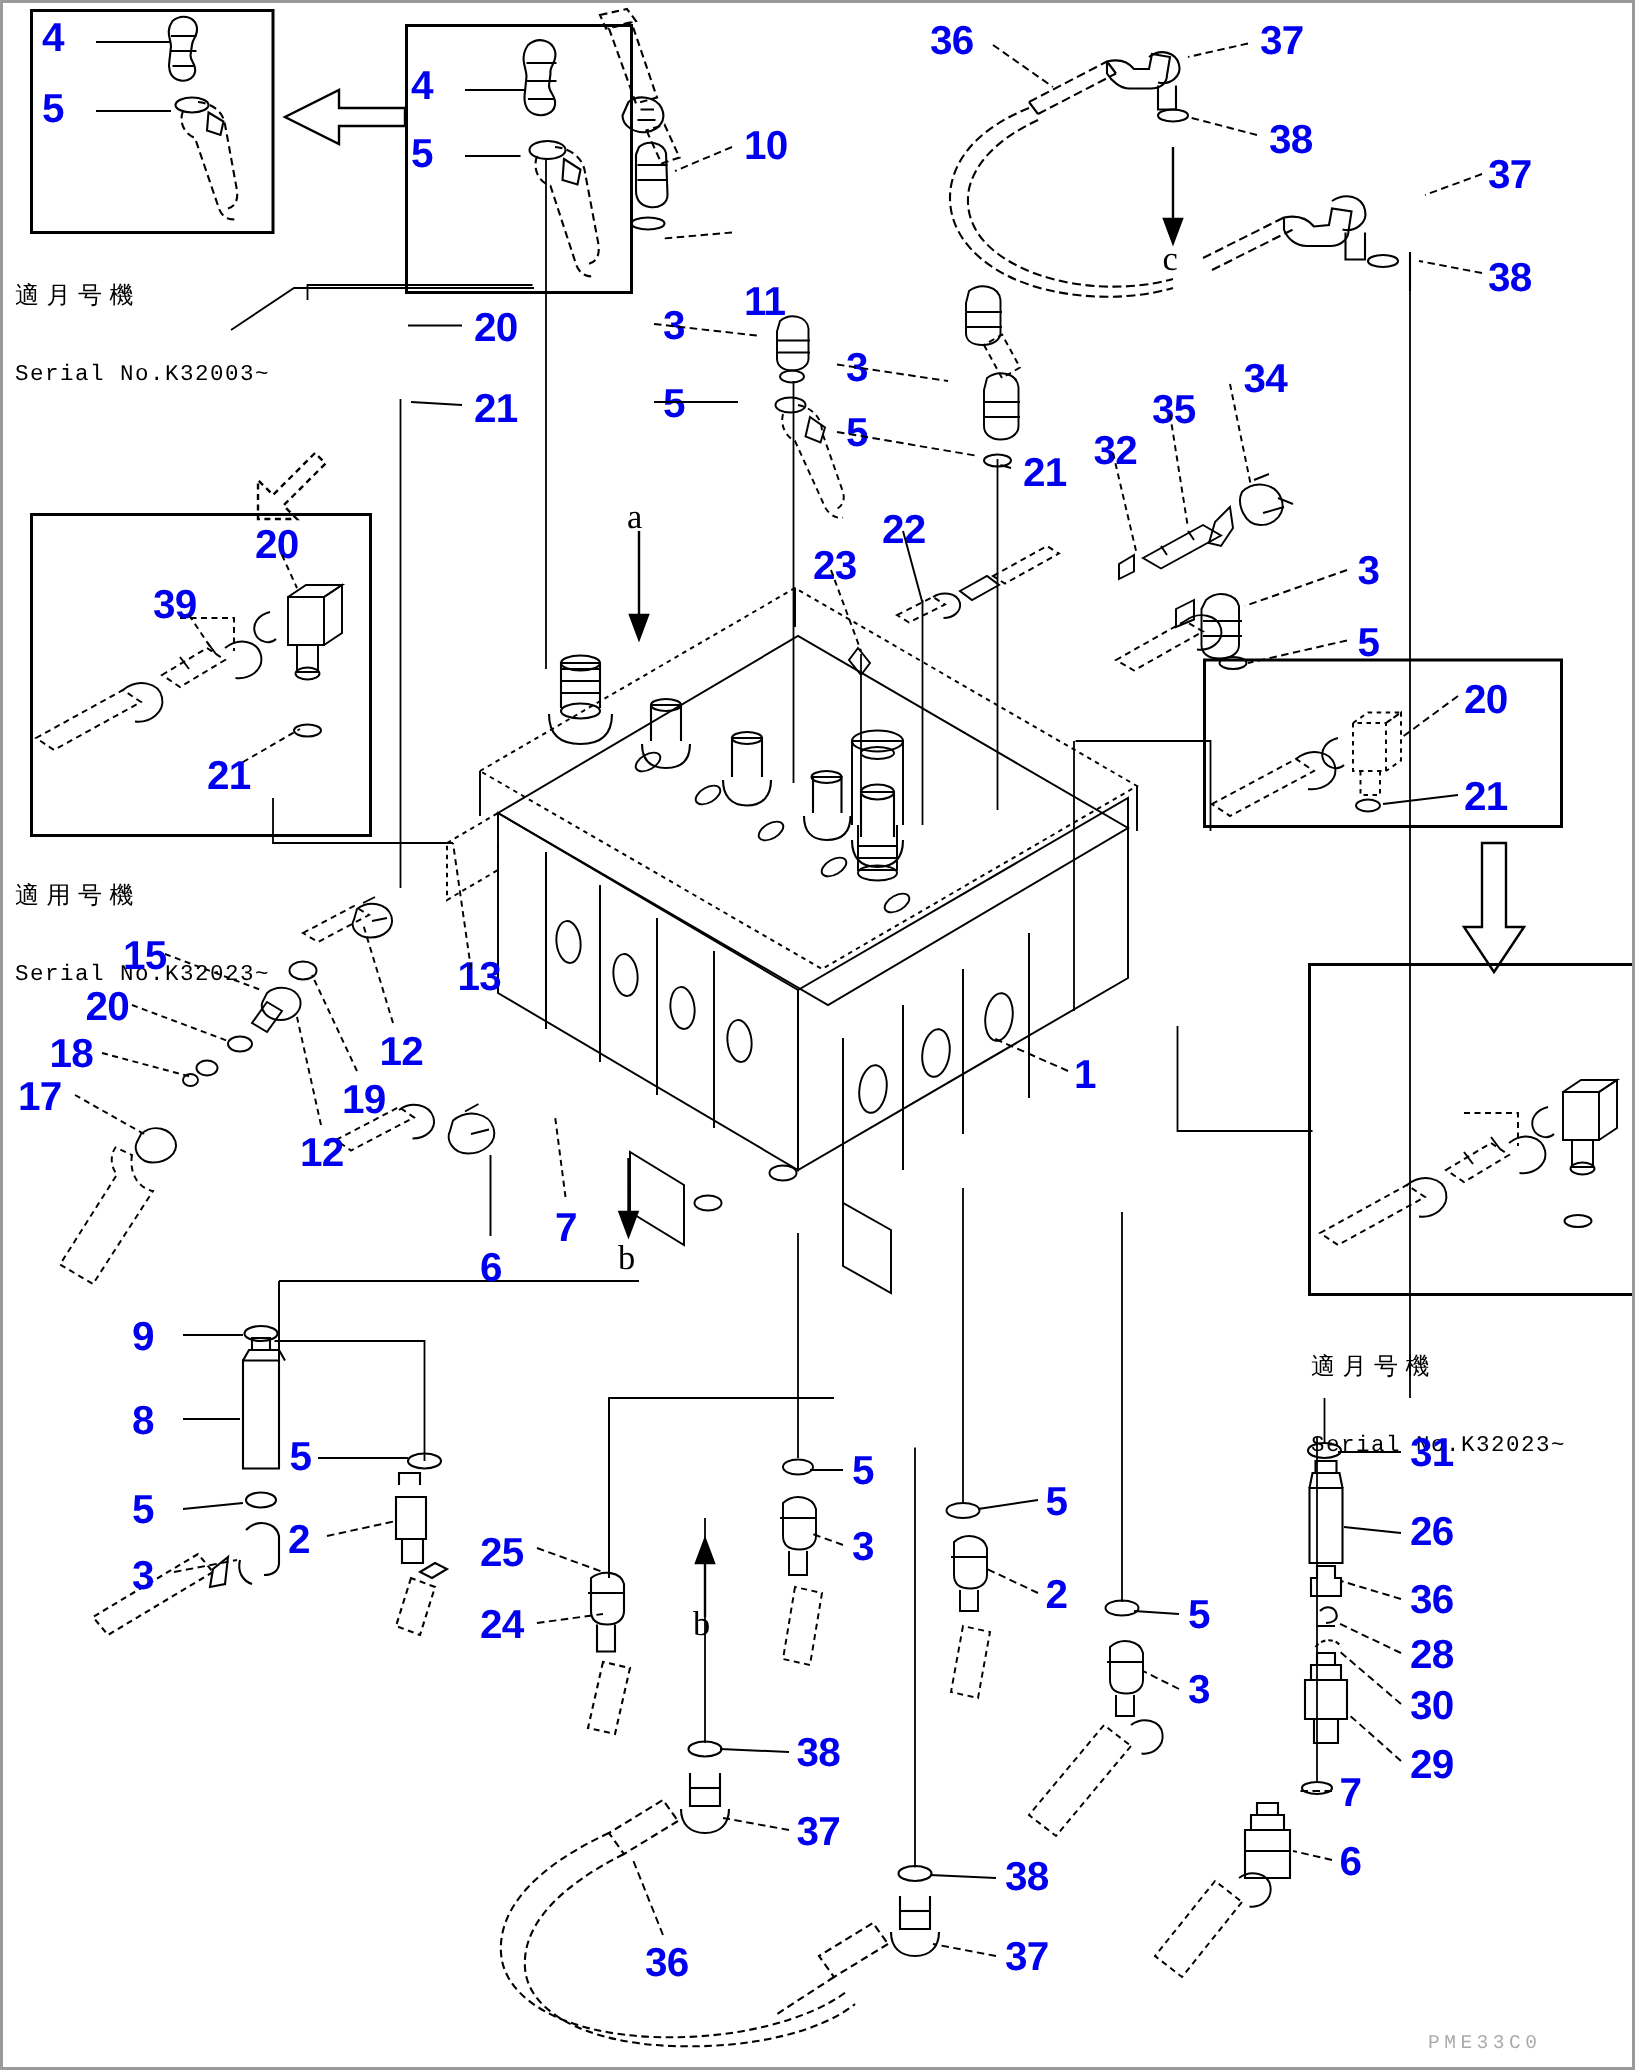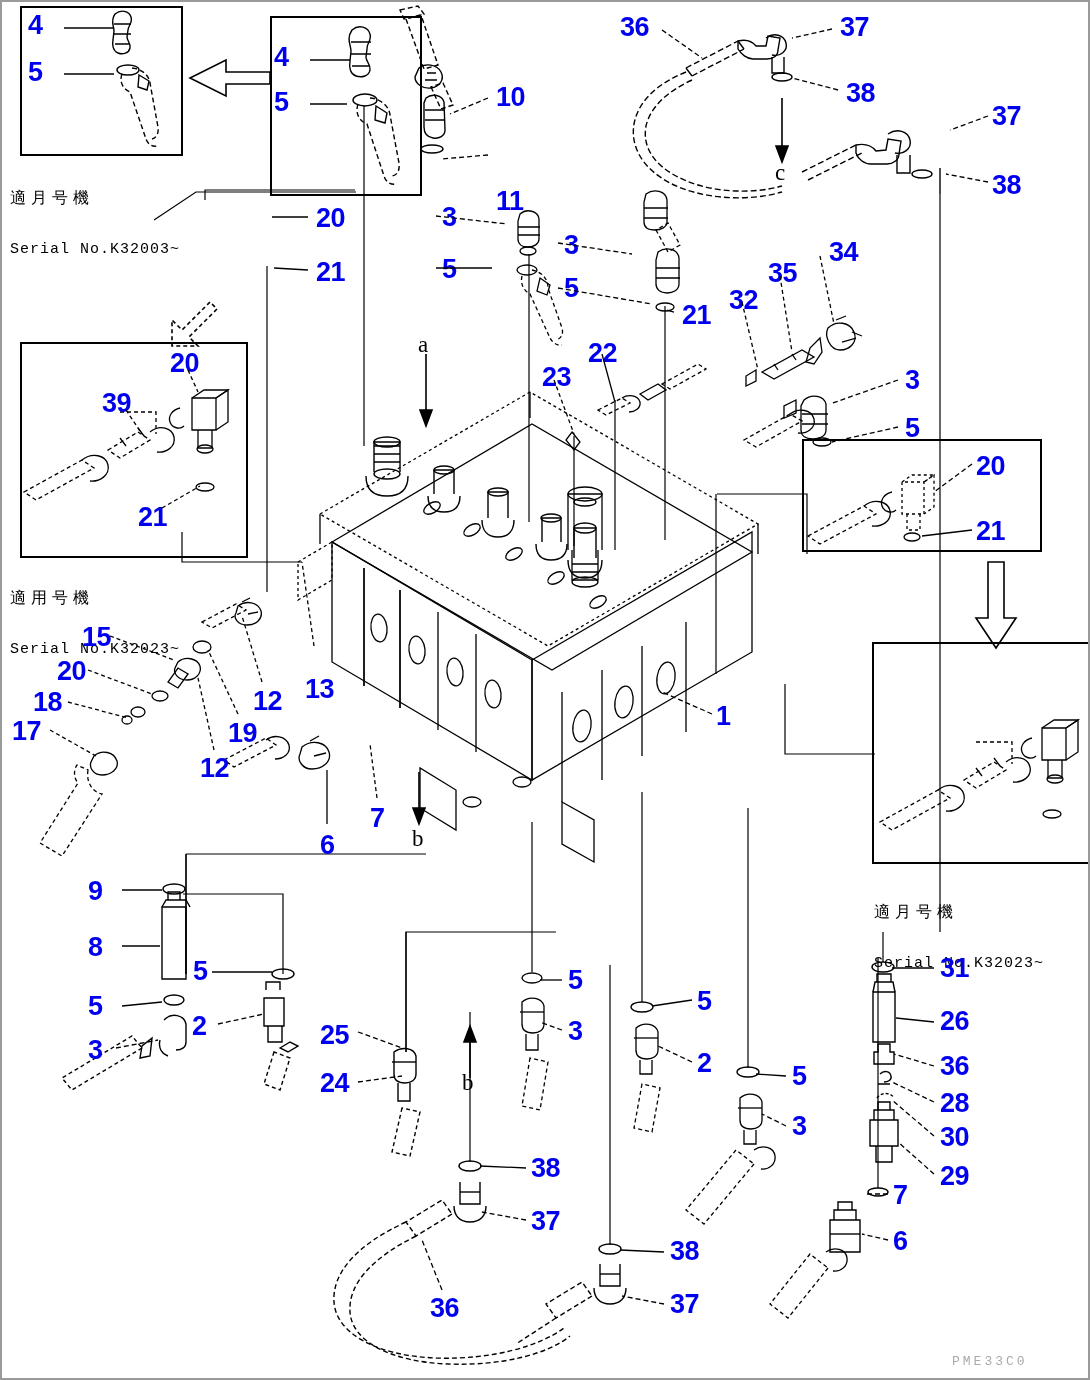--- a/index.html
+++ b/index.html
@@ -519,21 +519,21 @@
   <div class="cal" style="left:168px;top:348px;">20</div>
   <div class="cal" style="left:100px;top:388px;">39</div>
   <div class="cal" style="left:136px;top:502px;">21</div>
   <div class="cal" style="left:80px;top:622px;">15</div>
   <div class="cal" style="left:55px;top:656px;">20</div>
   <div class="cal" style="left:31px;top:687px;">18</div>
   <div class="cal" style="left:10px;top:716px;">17</div>
   <div class="cal" style="left:198px;top:753px;">12</div>
   <div class="cal" style="left:226px;top:718px;">19</div>
   <div class="cal" style="left:251px;top:686px;">12</div>
-  <div class="cal" style="left:303px;top:674px;text-align:center;">13</div>
+  <div class="cal" style="left:303px;top:636px;text-align:center;">13</div>
   <div class="cal" style="left:714px;top:701px;">1</div>
   <div class="cal" style="left:318px;top:830px;">6</div>
   <div class="cal" style="left:368px;top:803px;">7</div>
   <div class="cal" style="left:86px;top:876px;">9</div>
   <div class="cal" style="left:86px;top:932px;">8</div>
   <div class="cal" style="left:191px;top:956px;">5</div>
   <div class="cal" style="left:86px;top:991px;">5</div>
   <div class="cal" style="left:86px;top:1035px;">3</div>
   <div class="cal" style="left:190px;top:1011px;">2</div>
   <div class="cal" style="left:318px;top:1020px;">25</div>

